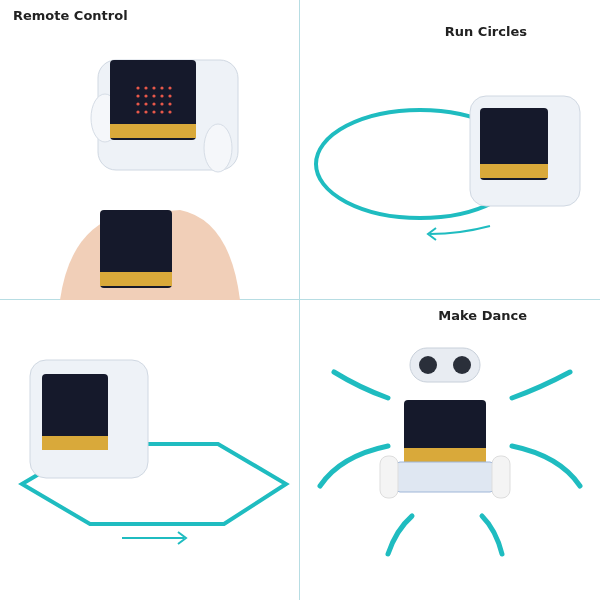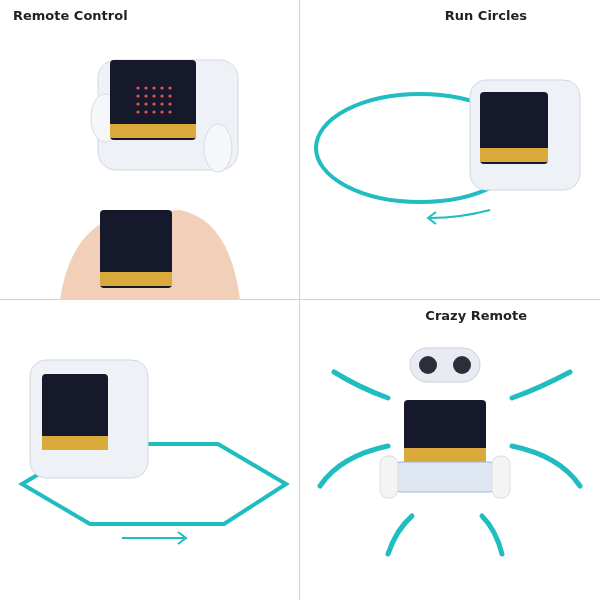--- a/index.html
+++ b/index.html
@@ -1,18 +1,18 @@
 <!DOCTYPE html>
 <html><head>
 <meta charset="utf-8">
 <style>
   html,body{margin:0;padding:0;background:#fff;}
   body{width:600px;height:600px;position:relative;overflow:hidden;font-family:"DejaVu Sans",sans-serif;}
   .panel{position:absolute;width:240px;height:300px;}
-  .p-tl{left:0;top:0}.p-tr{left:300px;top:0}.p-bl{left:0;top:300px}.p-br{left:300px;top:300px}
+  .p-tl{left:0;top:0}.p-tr{left:300px;top:16px}.p-bl{left:0;top:300px}.p-br{left:300px;top:300px}
   .vline{position:absolute;left:299px;top:0;width:1px;height:600px;background:#b7dde3;}
   .hline{position:absolute;left:0;top:299px;width:600px;height:1px;background:#b7dde3;}
   .title{position:absolute;top:8px;font-size:13px;font-weight:bold;color:#222;}
   .p-tl .title,.p-bl .title{left:13px}
   .p-tr .title,.p-br .title{right:13px}
   svg{position:absolute;left:0;top:0}
 </style>
 </head>
 <body>
 
@@ -72,21 +72,21 @@
     <polygon points="22,184 90,144 218,144 286,184 224,224 90,224" fill="none" stroke="#1fbcc0" stroke-width="4"></polygon>
     <rect x="30" y="60" width="118" height="118" rx="16" fill="#eef2f7" stroke="#d0d8e2"></rect>
     <rect x="42" y="74" width="66" height="76" rx="4" fill="#15192b"></rect>
     <rect x="42" y="136" width="66" height="14" fill="#d9a93a"></rect>
     <path d="M122 238 L184 238" stroke="#1fbcc0" stroke-width="2"></path>
     <path d="M178 232 L186 238 L178 244" fill="none" stroke="#1fbcc0" stroke-width="2"></path>
   </svg>
 </div>
 
 <div class="panel p-br">
-  <div class="title">Crazy Remote</div>
+  <div class="title">Make Dance</div>
   <svg width="300" height="300">
     <rect x="110" y="48" width="70" height="34" rx="17" fill="#e8ecf2" stroke="#c8d0da"></rect>
     <circle cx="128" cy="65" r="9" fill="#2a2f3a"></circle>
       <circle cx="162" cy="65" r="9" fill="#2a2f3a"></circle>
     <rect x="104" y="100" width="82" height="60" rx="4" fill="#15192b"></rect>
     <rect x="104" y="148" width="82" height="14" fill="#d9a93a"></rect>
     <rect x="96" y="162" width="98" height="30" rx="4" fill="#dfe7f2" stroke="#9fb6d8"></rect>
     <rect x="80" y="156" width="18" height="42" rx="8" fill="#f4f4f4" stroke="#ddd"></rect>
     <rect x="192" y="156" width="18" height="42" rx="8" fill="#f4f4f4" stroke="#ddd"></rect>
     <g fill="none" stroke="#1fbcc0" stroke-width="5" stroke-linecap="round">

